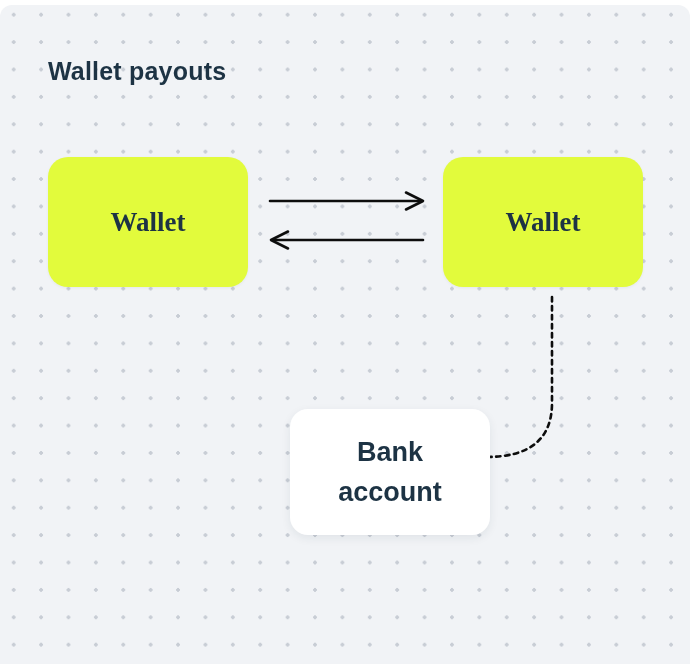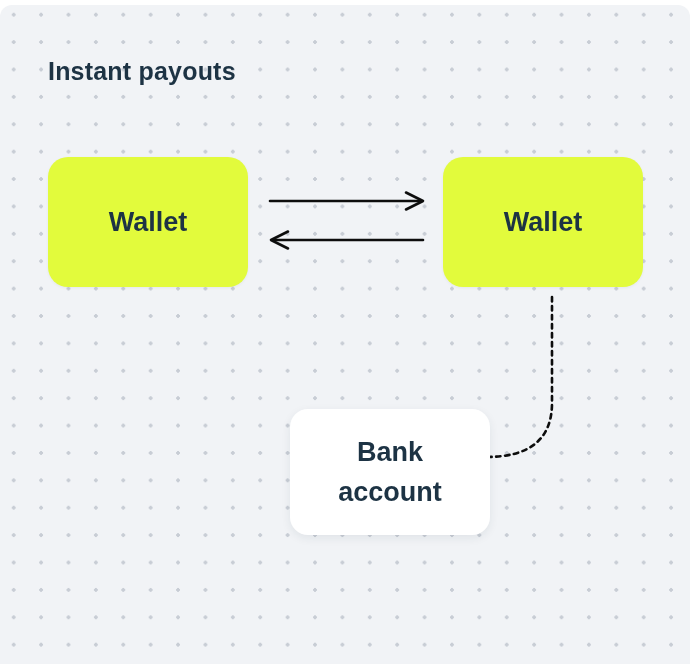--- a/index.html
+++ b/index.html
@@ -47,20 +47,21 @@
     font-weight: 700;
     font-size: 27px;
     color: #1d3344;
   }
   .node-yellow {
     width: 200px;
     height: 130px;
     background: #e2fb3c;
     border-radius: 20px;
     box-shadow: 0 1px 3px rgba(29,51,68,0.06);
+    font-family: Liberation Serif, serif;
   }
   .wallet-left  { left: 48px;  top: 152px; }
   .wallet-right { left: 443px; top: 152px; }
   .node-white {
     left: 246px;
     top: 404px;
     width: 200px;
     height: 126px;
     background: #ffffff;
     border-radius: 18px;
@@ -96,21 +97,21 @@
     stroke-linejoin: round;
   }
   svg .dashed { stroke-dasharray: 4.5 4.5; }
 </style>
 </head>
 <body>
 
 <div class="canvas">
   <div class="panel">
 
-    <h1 class="page-title">Instant payouts</h1>
+    <h1 class="page-title">Wallet payouts</h1>
 
     <svg class="arrows" viewBox="0 0 690 664">
 
       <g>
         <path class="stroke" d="M270,196 H421"></path>
         <path class="stroke" d="M406,187.5 L423,196 L406,204.5"></path>
       </g>
 
       <g>
         <path class="stroke" d="M423,235 H273"></path>

